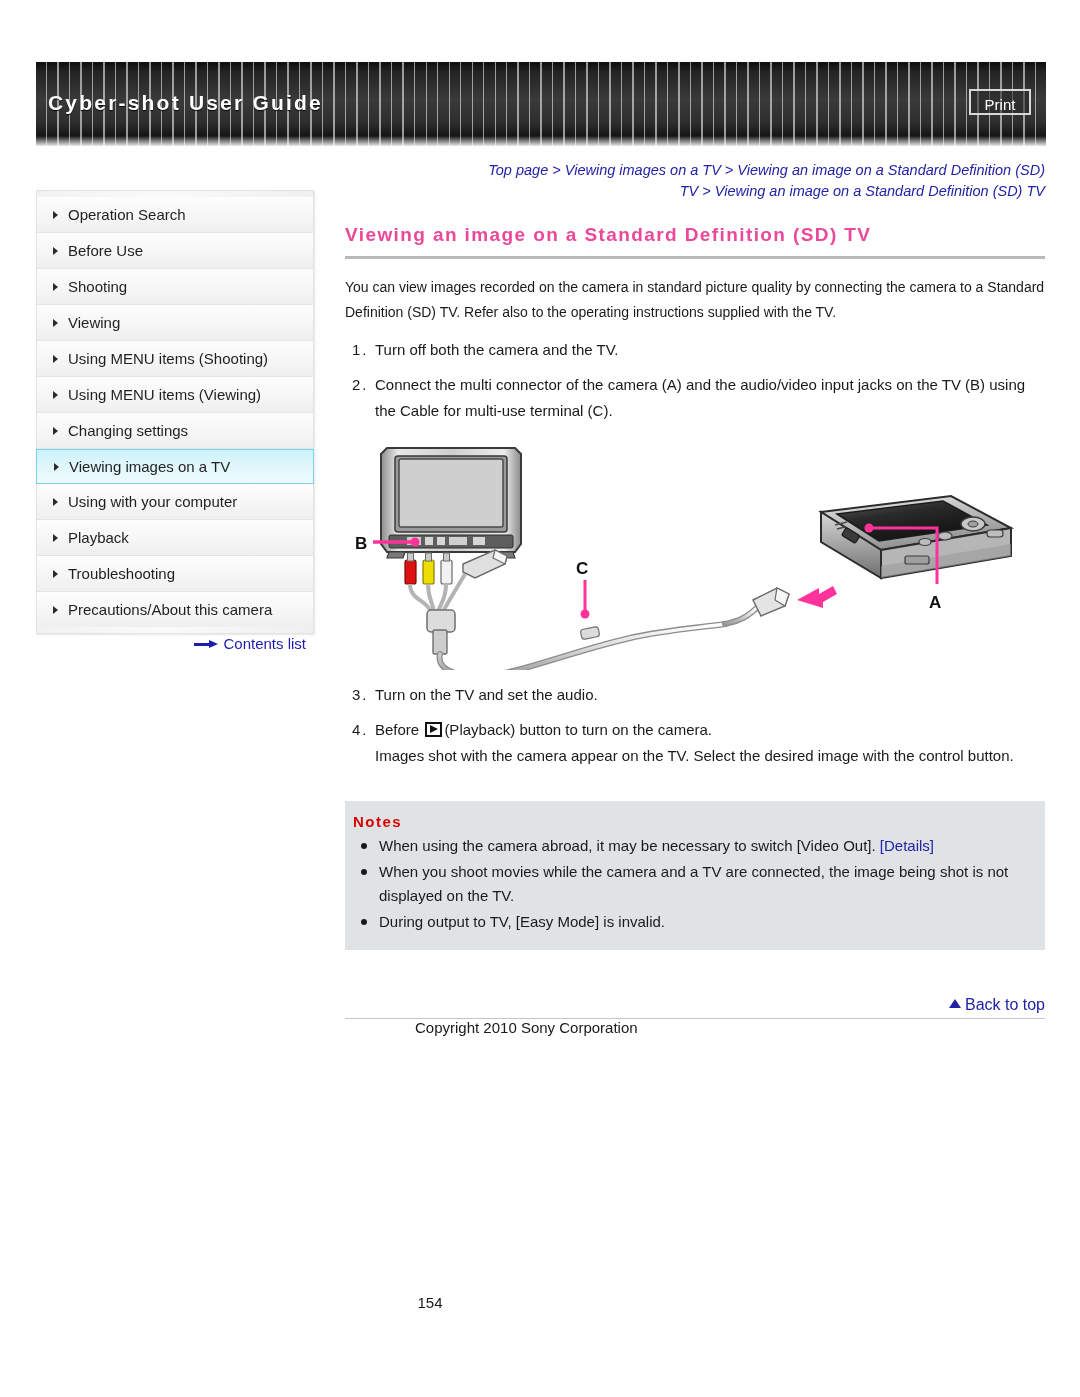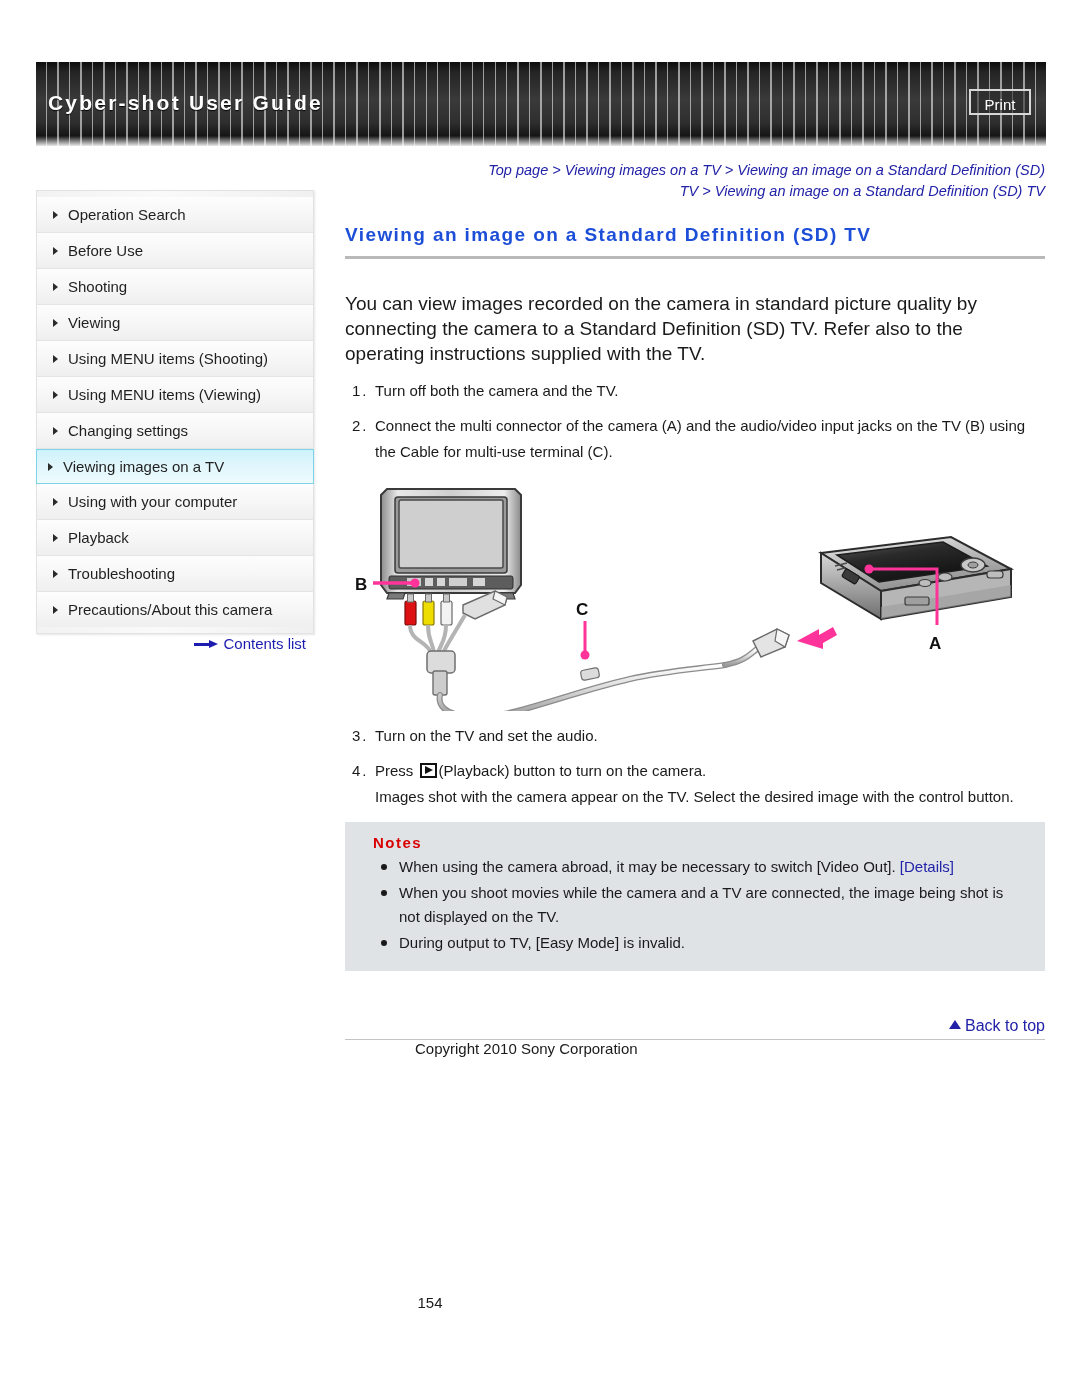--- a/index.html
+++ b/index.html
@@ -105,21 +105,21 @@
   .nav-item.active {
     background: linear-gradient(to bottom, #cdf2fb 0%, #dff6fc 45%, #eefbfe 100%);
     border: 1px solid #7ed3e8;
     border-left: 1px solid #7ed3e8;
     border-right: 1px solid #7ed3e8;
     height: 35px;
     line-height: 33px;
     box-sizing: border-box;
     margin-left: -1px;
     margin-right: -1px;
-    padding-left: 11px;
+    padding-left: 17px;
   }
   .contents-link {
     position: absolute;
     left: 36px;
     top: 635px;
     width: 278px;
     text-align: right;
     padding-right: 8px;
     box-sizing: border-box;
     font-size: 15px;
@@ -166,27 +166,27 @@
     color: #2222a8;
     line-height: 21px;
     cursor: pointer;
     font-style: italic;
   }
   .page-title {
     margin-top: 22px;
     font-size: 19px;
     font-weight: bold;
     letter-spacing: 1.4px;
-    color: #1d4ed8;
+    color: #ec4899;
     padding-bottom: 10px;
     border-bottom: 3px solid #b9b9b9;
   }
   .intro {
-    margin-top: 32px;
-    font-size: 19px;
+    margin-top: 16px;
+    font-size: 14px;
     line-height: 25px;
     color: #1a1a1a;
   }
   .steps {
     margin-top: 12px;
   }
   .step {
     display: flex;
     font-size: 15px;
     line-height: 26px;
@@ -227,23 +227,23 @@
   
   .diagram {
     position: relative;
     width: 700px;
     height: 238px;
     margin-top: 8px;
   }
 
   
   .notes-box {
-    margin-top: 12px;
+    margin-top: 32px;
     background: #dfe3e6;
-    padding: 12px 18px 16px 28px;
+    padding: 12px 18px 16px 8px;
     box-sizing: border-box;
   }
   .notes-title {
     color: #d90000;
     font-size: 15px;
     font-weight: bold;
     letter-spacing: 1.5px;
     margin-bottom: 4px;
   }
   .note-item {
@@ -513,21 +513,21 @@
   </div>
 
   <div class="steps">
     <div class="step">
       <div class="step-num">3.</div>
       <div class="step-body">Turn on the TV and set the audio.</div>
     </div>
     <div class="step">
       <div class="step-num">4.</div>
       <div class="step-body">
-        <span>Press</span>
+        <span>Before</span>
         <span class="play-icon"></span><span>(Playback) button to turn on the camera.</span>
         <div>Images shot with the camera appear on the TV. Select the desired image with the control button.</div>
       </div>
     </div>
   </div>
 
   <div class="notes-box">
     <div class="notes-title">Notes</div>
     <div class="note-item">
       <span class="dot"></span>

